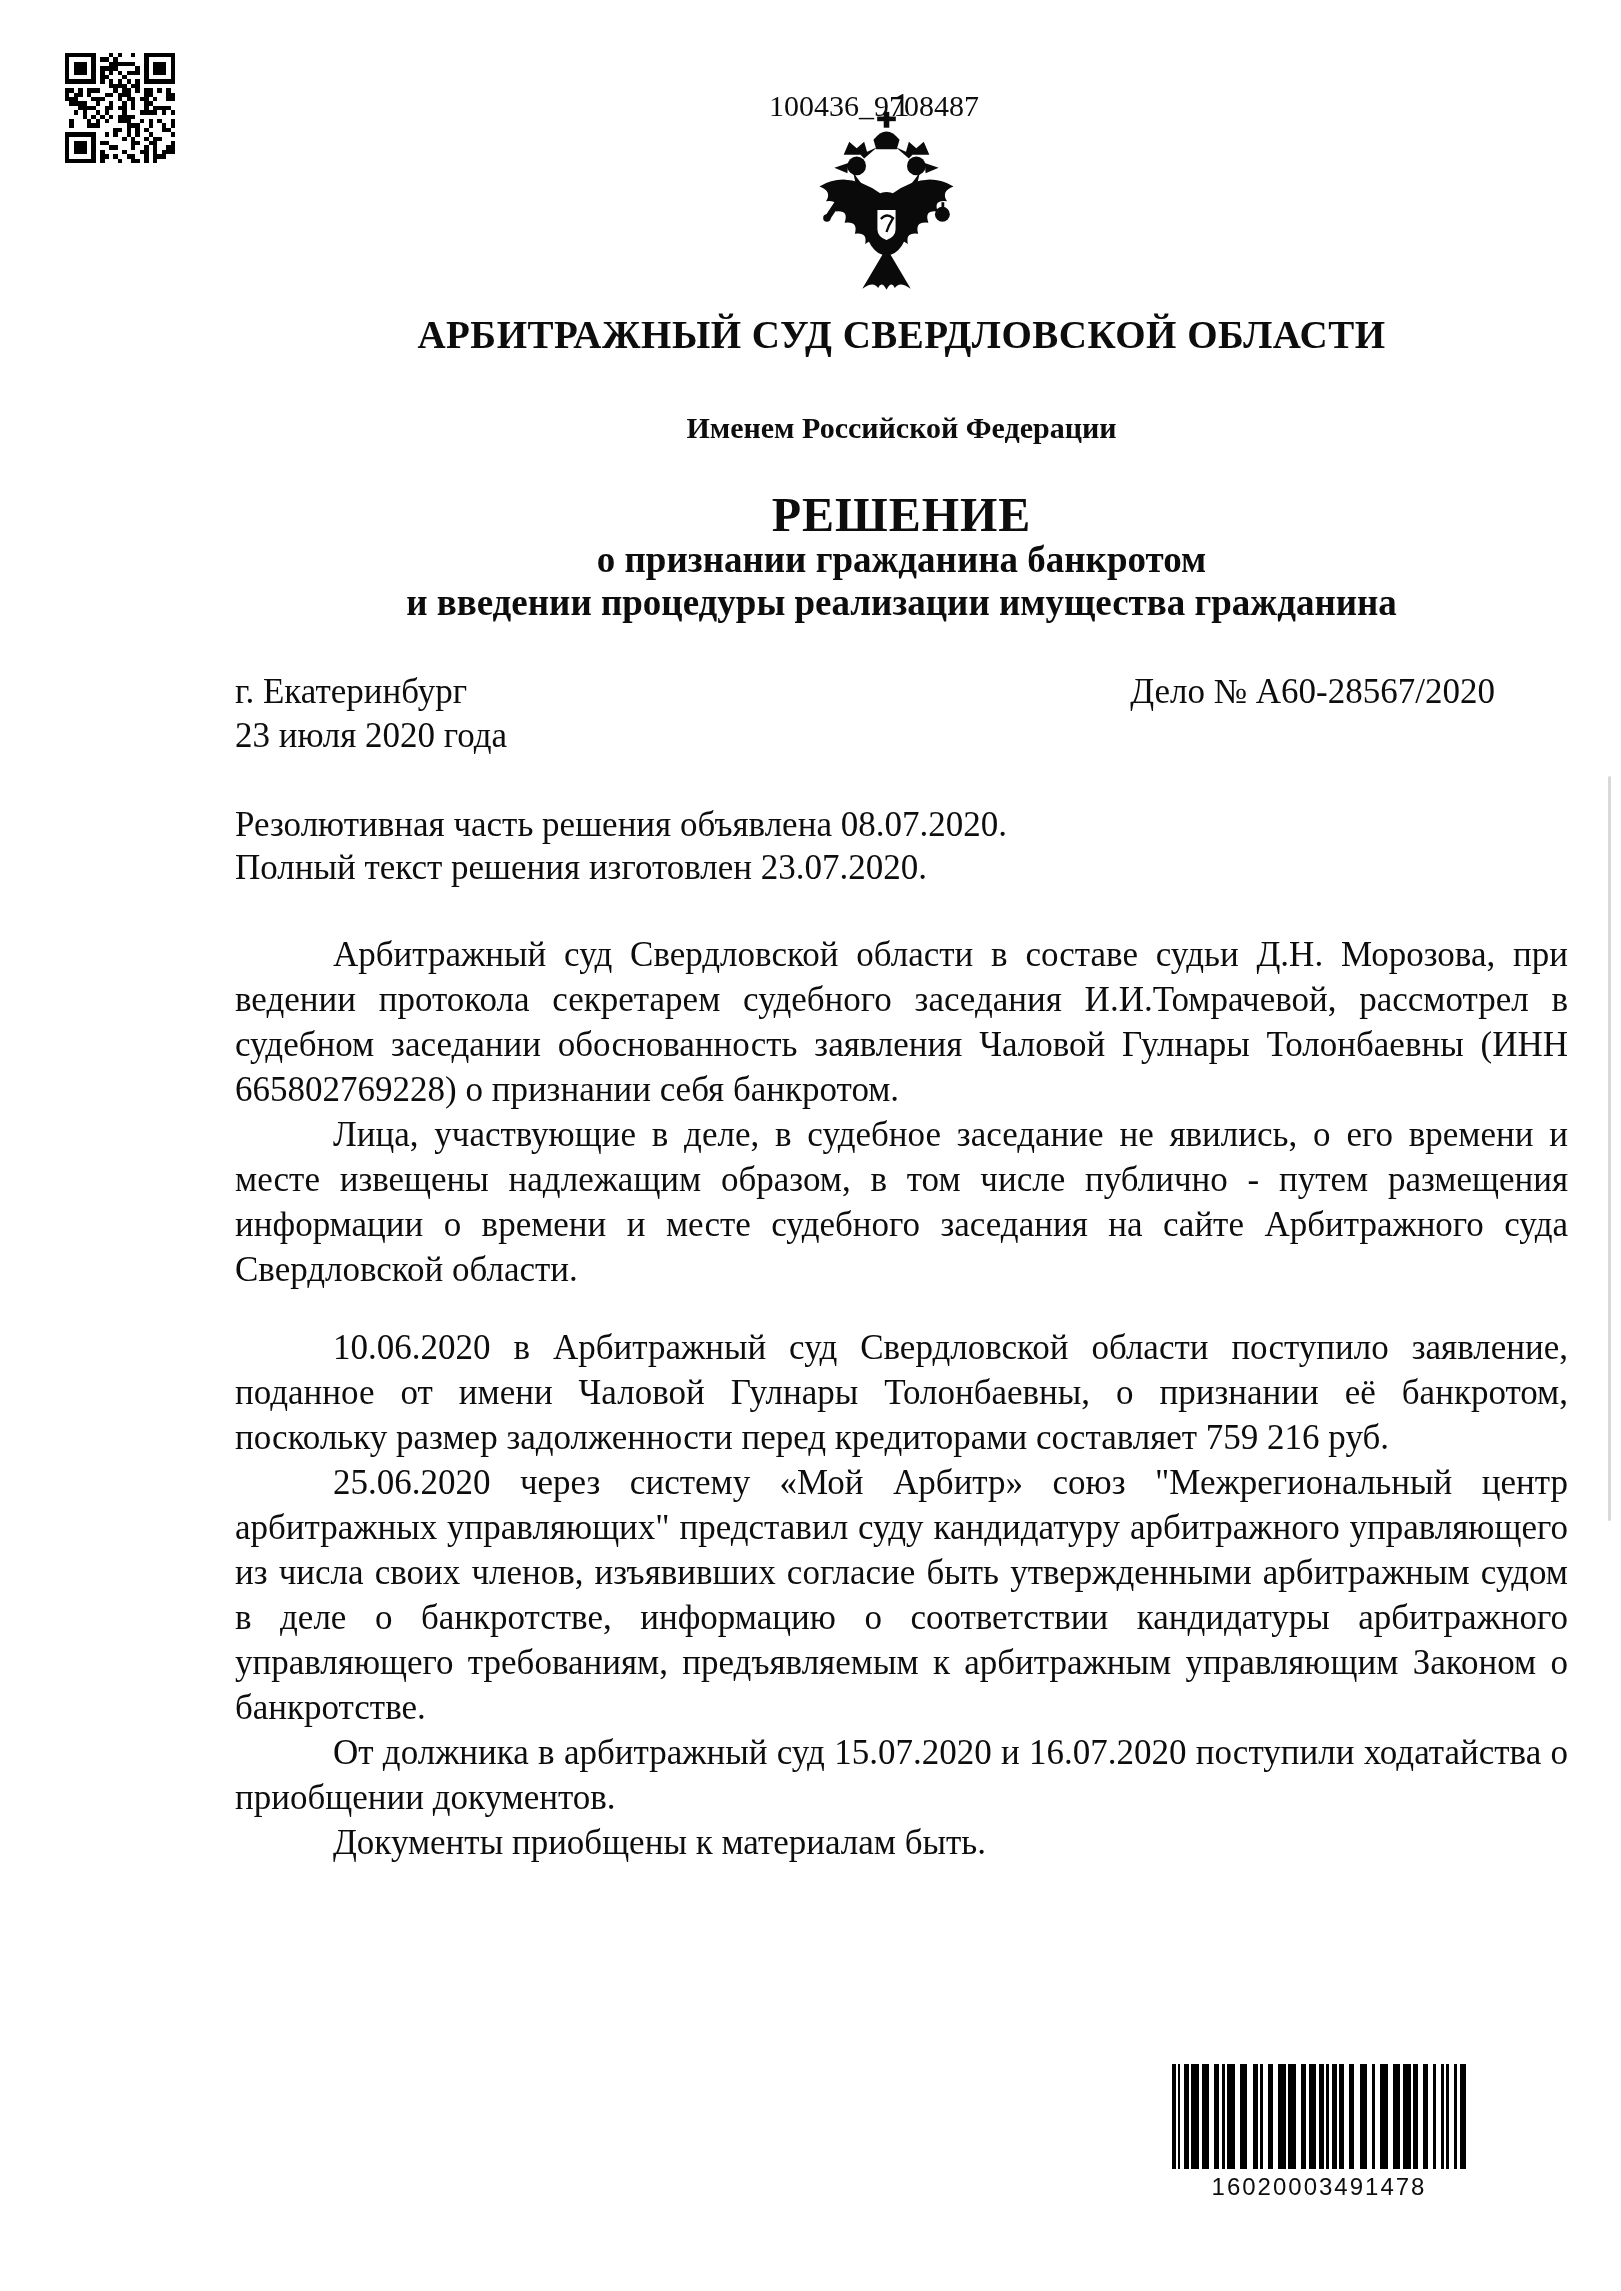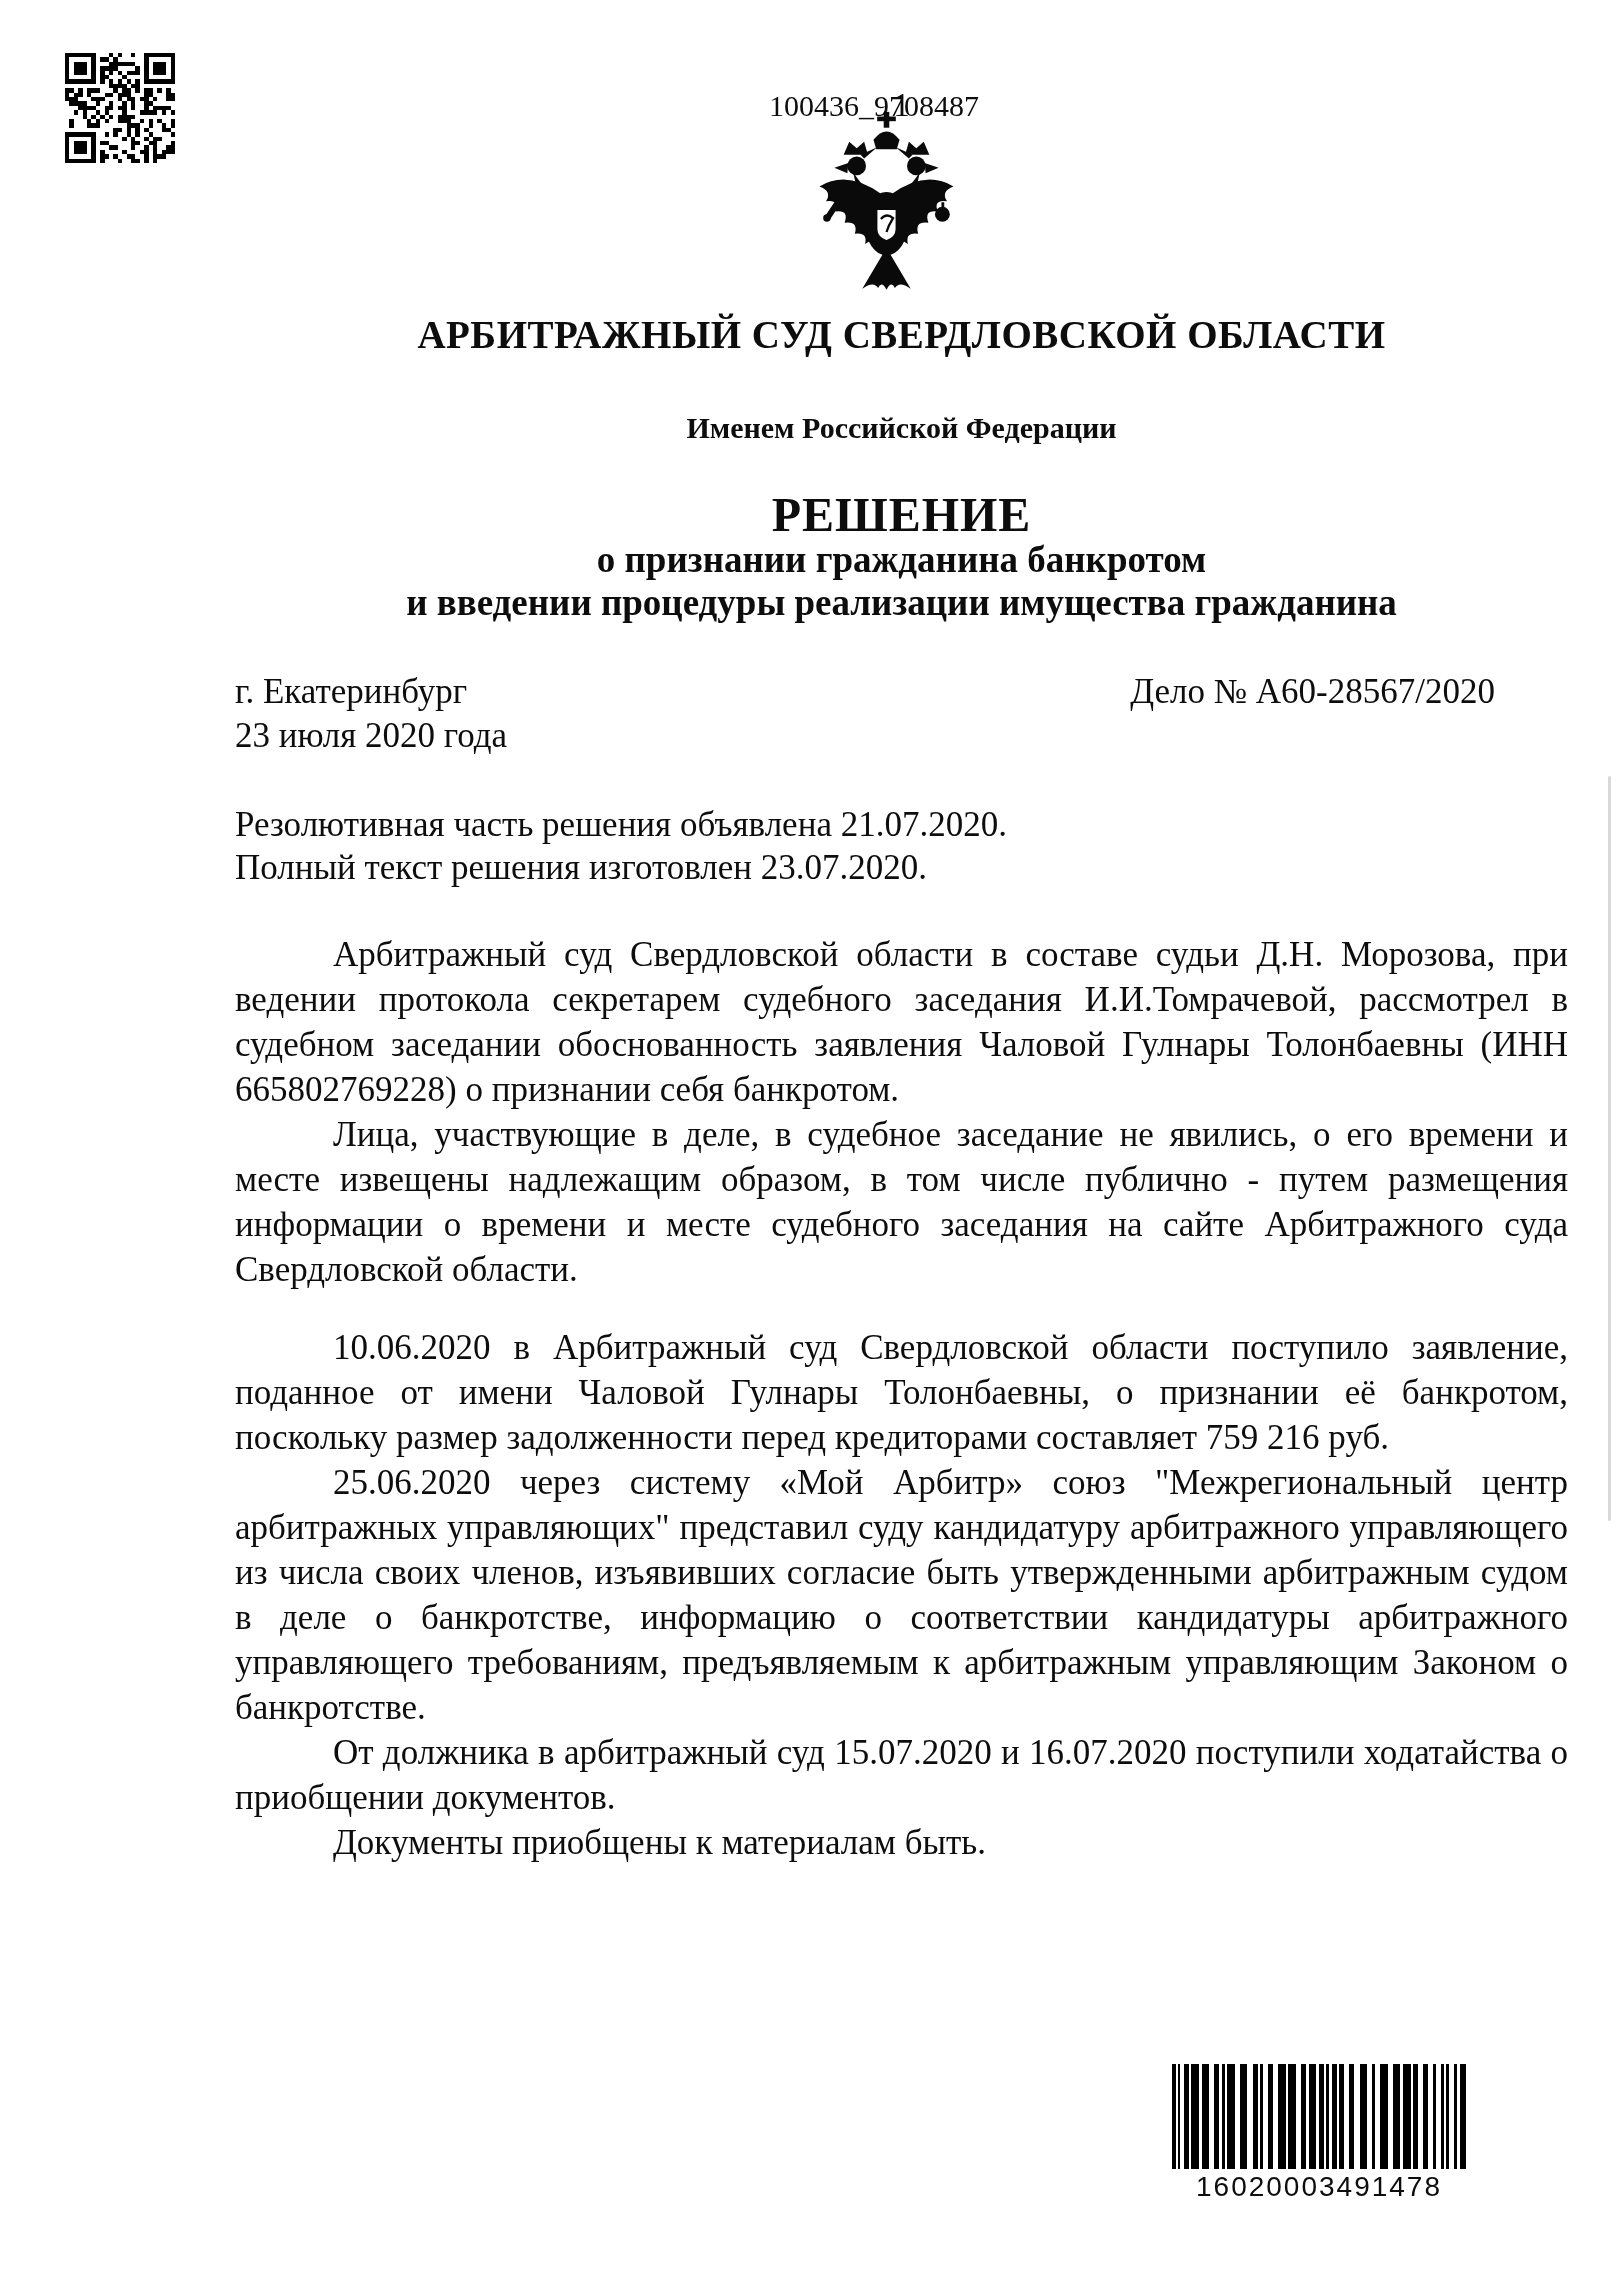--- a/index.html
+++ b/index.html
@@ -42,21 +42,21 @@
   .body-text{position:absolute;left:235px;top:932px;width:1333px;
              font-size:35px;line-height:45px;text-align:justify;}
   .body-text p{margin:0;text-indent:98px;}
   .body-text p.gap-before{margin-top:33px;}
 
   
   .barcode-wrap{position:absolute;left:1172px;top:2064px;width:294px;}
   .barcode-wrap svg{width:294px;height:105px;display:block;}
   .barcode-num{margin-top:2px;text-align:center;
                font-family:"Liberation Sans","DejaVu Sans",sans-serif;
-               font-size:28px;letter-spacing:2px;line-height:31px;color:#0d0d0d;}
+               font-size:24px;letter-spacing:2px;line-height:31px;color:#0d0d0d;}
 
   
   .artifact-line{position:absolute;left:1608px;top:776px;width:2.9px;height:745px;
                  background:#b9b9b9;opacity:.55;border-radius:2px;}
 </style>
 </head>
 <body>
 
 <div class="page">
 
@@ -412,21 +412,21 @@
   <div class="cblock in-name">Именем Российской Федерации</div>
   <div class="cblock decision">РЕШЕНИЕ</div>
   <div class="cblock sub1">о признании гражданина банкротом</div>
   <div class="cblock sub2">и введении процедуры реализации имущества гражданина</div>
 
   <div class="case-row">
     <span>г. Екатеринбург</span>
     <span class="case-no">Дело № А60-28567/2020</span>
   </div>
   <div class="date-row">23 июля 2020 года</div>
-  <div class="res-line1">Резолютивная часть решения объявлена 21.07.2020.</div>
+  <div class="res-line1">Резолютивная часть решения объявлена 08.07.2020.</div>
   <div class="res-line2">Полный текст решения изготовлен 23.07.2020.</div>
 
   <div class="body-text">
     <p>Арбитражный суд Свердловской области в составе судьи Д.Н. Морозова, при ведении протокола секретарем судебного заседания И.И.Томрачевой, рассмотрел в судебном заседании обоснованность заявления Чаловой Гулнары Толонбаевны (ИНН 665802769228) о признании себя банкротом.</p>
     <p>Лица, участвующие в деле, в судебное заседание не явились, о его времени и месте извещены надлежащим образом, в том числе публично - путем размещения информации о времени и месте судебного заседания на сайте Арбитражного суда Свердловской области.</p>
     <p class="gap-before">10.06.2020 в Арбитражный суд Свердловской области поступило заявление, поданное от имени Чаловой Гулнары Толонбаевны, о признании её банкротом, поскольку размер задолженности перед кредиторами составляет 759 216 руб.</p>
     <p>25.06.2020 через систему «Мой Арбитр» союз "Межрегиональный центр арбитражных управляющих" представил суду кандидатуру арбитражного управляющего из числа своих членов, изъявивших согласие быть утвержденными арбитражным судом в деле о банкротстве, информацию о соответствии кандидатуры арбитражного управляющего требованиям, предъявляемым к арбитражным управляющим Законом о банкротстве.</p>
     <p>От должника в арбитражный суд 15.07.2020 и 16.07.2020 поступили ходатайства о приобщении документов.</p>
     <p>Документы приобщены к материалам быть.</p>
   </div>

